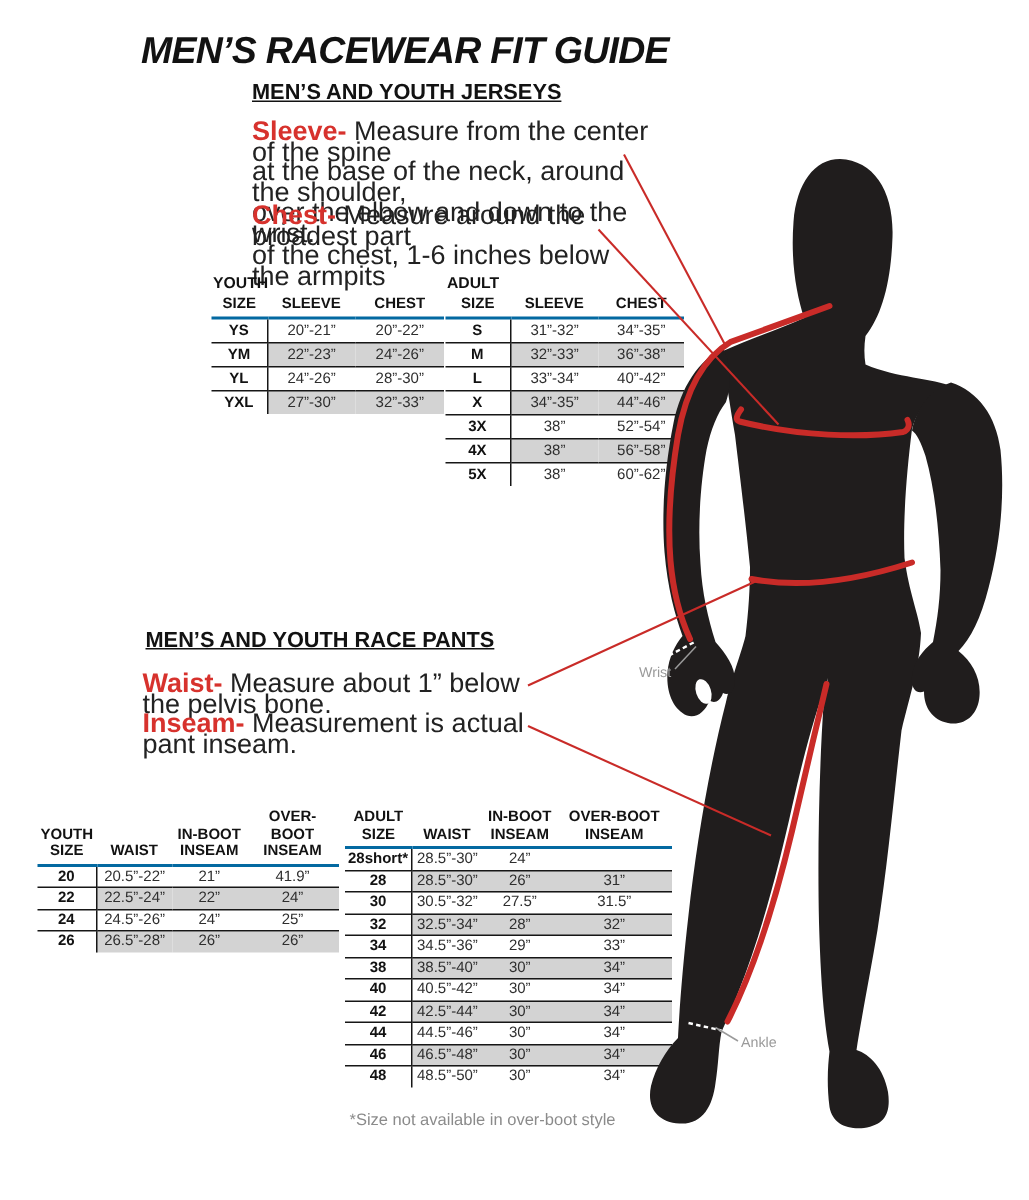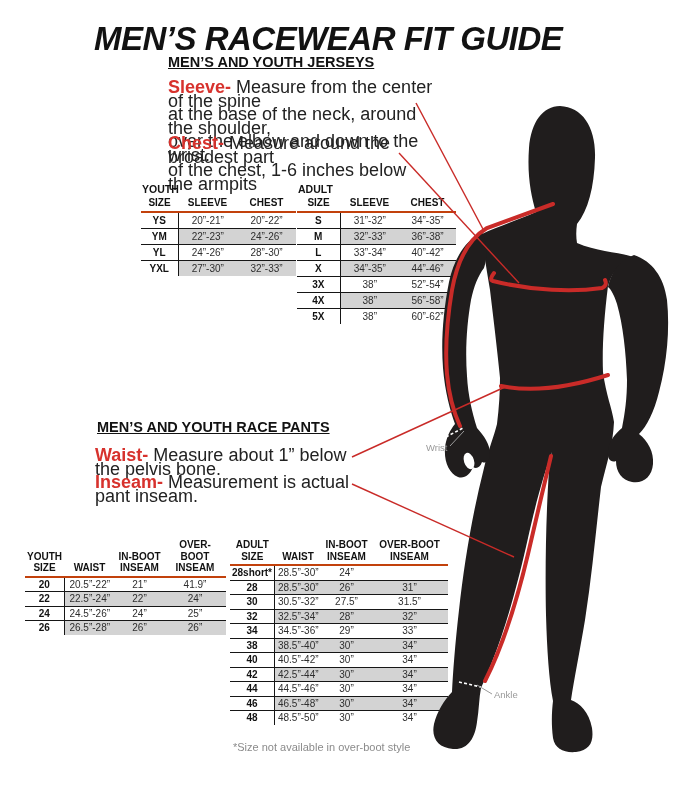--- a/index.html
+++ b/index.html
@@ -9,21 +9,21 @@
     --row-shade:#d3d3d3;
     --label-gray:#9a9a9a;
   }
   html,body{margin:0;padding:0;background:#fff;}
   body{font-family:"Liberation Sans", sans-serif; color:#161616;}
   #canvas{position:relative;width:686px;height:800px;background:#fff;overflow:hidden;}
 
   .abs{position:absolute;}
   .page-title{
     left:94px;top:20px;
-    font-size:33px;font-weight:bold;font-style:italic;
+    font-size:25px;font-weight:bold;font-style:italic;
     letter-spacing:-0.5px;color:#121212;white-space:nowrap;
   }
   .section-heading{
     font-size:14.5px;font-weight:bold;color:#121212;white-space:nowrap;letter-spacing:0;text-decoration:underline;
   }
   .jerseys-heading{left:168px;top:54px;}
   .pants-heading{left:97px;top:419px;}
 
   .para{
     font-size:18px;line-height:13.6px;color:#222;
@@ -35,21 +35,21 @@
   .waist-para{left:95px;top:449px;width:280px;}
   .inseam-para{left:95px;top:476px;width:280px;}
 
   .size-table .glabel{
     font-size:10.5px;font-weight:bold;color:#121212;margin:0 0 2px 1px;
   }
   .size-table table{border-collapse:collapse;}
   .size-table th{
     font-size:10px;font-weight:bold;color:#121212;
     vertical-align:bottom;
-    padding:0 2px 2px 2px;border-bottom:2px solid #c2410c;
+    padding:0 2px 2px 2px;border-bottom:2px solid #0369a1;
     line-height:11.5px;
   }
   .size-table td{
     font-size:10px;color:#2e2e2e;text-align:center;
     padding:0 2px;border-bottom:1px solid #161616;
     line-height:11px;
   }
   .size-table tr:last-child td{border-bottom:none;margin-top:11px;}
   .size-table td:first-child{font-weight:bold;color:#121212;border-right:1.5px solid #161616;}
   .size-table tbody tr:nth-child(even) td:not(:first-child){background:var(--row-shade);}

